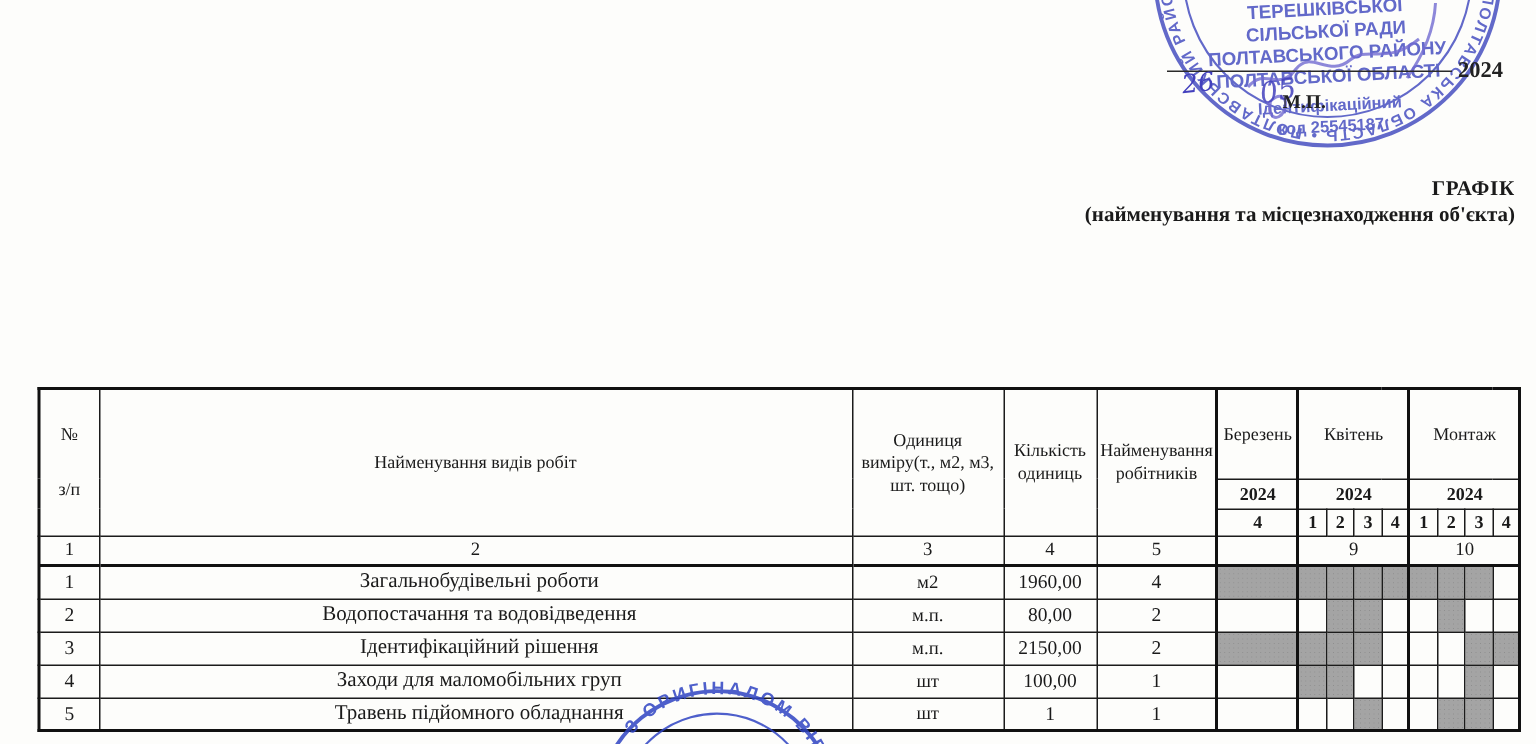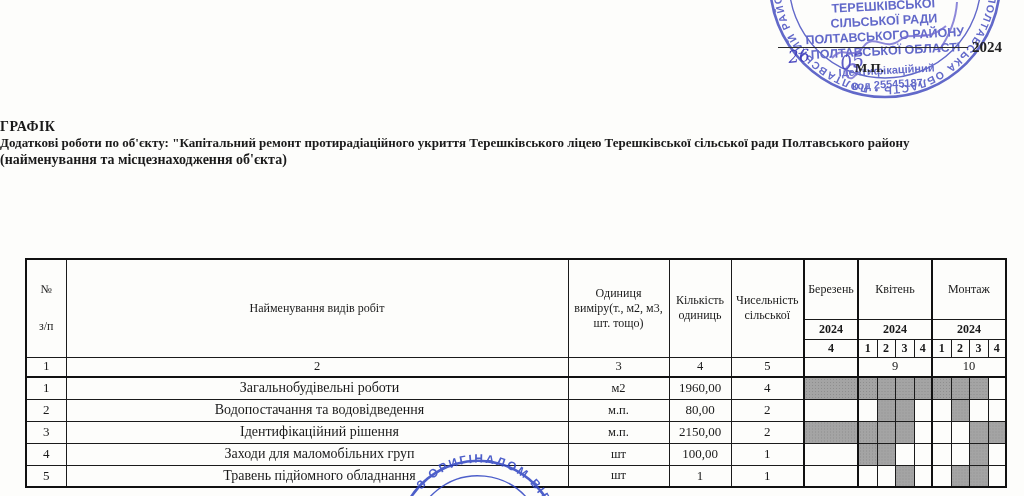--- a/index.html
+++ b/index.html
@@ -10,21 +10,21 @@
   
   .stamp-top { position:absolute; left:740px; top:0; width:284px; height:118px; overflow:visible; }
   .dateline  { position:absolute; left:778px; top:47px; width:190px; border-top:1.5px solid #2a2a2a; }
   .hand { position:absolute; font-family:"DejaVu Serif", serif; font-style:italic; color:#4340bd; }
   .hand.day   { left:788px; top:46px; font-size:17px; transform:rotate(-6deg); }
   .hand.month { left:840px; top:50px; font-size:19px; transform:rotate(-10deg); opacity:.85; }
   .year-printed { position:absolute; left:972px; top:39px; font-size:15px; font-weight:bold; color:#222; }
   .mp { position:absolute; left:855px; top:60px; font-size:13px; font-weight:bold; color:#222; }
 
   
-  .title { position:absolute; left:0; top:118px; width:1010px; text-align:left; font-weight:bold; line-height:1.22; }
+  .title { position:absolute; left:0; top:118px; width:1010px; text-align:right; font-weight:bold; line-height:1.22; }
   .title .t1 { font-size:14px; letter-spacing:.5px; }
   .title .t2 { font-size:13px; }
   .title .t3, .title .t4 { font-size:13px; white-space:nowrap; }
   .title .t5 { font-size:13px; }
   .title .t6 { font-size:14px; }
 
   
   .grid { position:absolute; left:25px; top:258px; border-collapse:collapse; table-layout:fixed; border:2px solid #111; }
   .grid th, .grid td { border:1px solid #1b1b1b; font-weight:normal; text-align:center; vertical-align:middle; overflow:hidden; }
   .grid thead th { font-size:12px; line-height:1.25; padding:1px 2px; }
@@ -77,21 +77,20 @@
   </svg>
 
   <div class="dateline"></div>
   <div class="hand day">26</div>
   <div class="hand month">05</div>
   <div class="year-printed">2024</div>
   <div class="mp">М.П.</div>
 
   <div class="title">
     <div class="t1">ГРАФІК</div>
-    <div class="t3">Додаткові роботи по об'єкту: "Капітальний ремонт протирадіаційного укриття Терешківського ліцею Терешківської сільської ради Полтавського району</div>
     <div class="t6">(найменування та місцезнаходження об'єкта)</div>
   </div>
 
   <table class="grid">
     <colgroup>
       <col style="width:40px">
         <col style="width:502px">
         <col style="width:101px">
         <col style="width:62px">
         <col style="width:73px">
@@ -109,21 +108,21 @@
       <tr>
         <th rowspan="3" class="h-main">
           <div class="c-numcell">
             <span>№</span>
             <span>з/п</span>
           </div>
         </th>
         <th rowspan="3">Найменування видів робіт</th>
         <th rowspan="3">Одиниця виміру(т., м2, м3, шт. тощо)</th>
         <th rowspan="3">Кількість одиниць</th>
-        <th rowspan="3">Чисельність сільської</th>
+        <th rowspan="3">Найменування робітників</th>
         <th class="h-main bl2">Березень</th>
         <th class="h-main bl2" colspan="4">Квітень</th>
         <th class="h-main bl2" colspan="4">Монтаж</th>
       </tr>
       <tr>
         <th class="h-year bl2">2024</th>
         <th class="h-year bl2" colspan="4">2024</th>
         <th class="h-year bl2" colspan="4">2024</th>
       </tr>
       <tr class="h-week">

